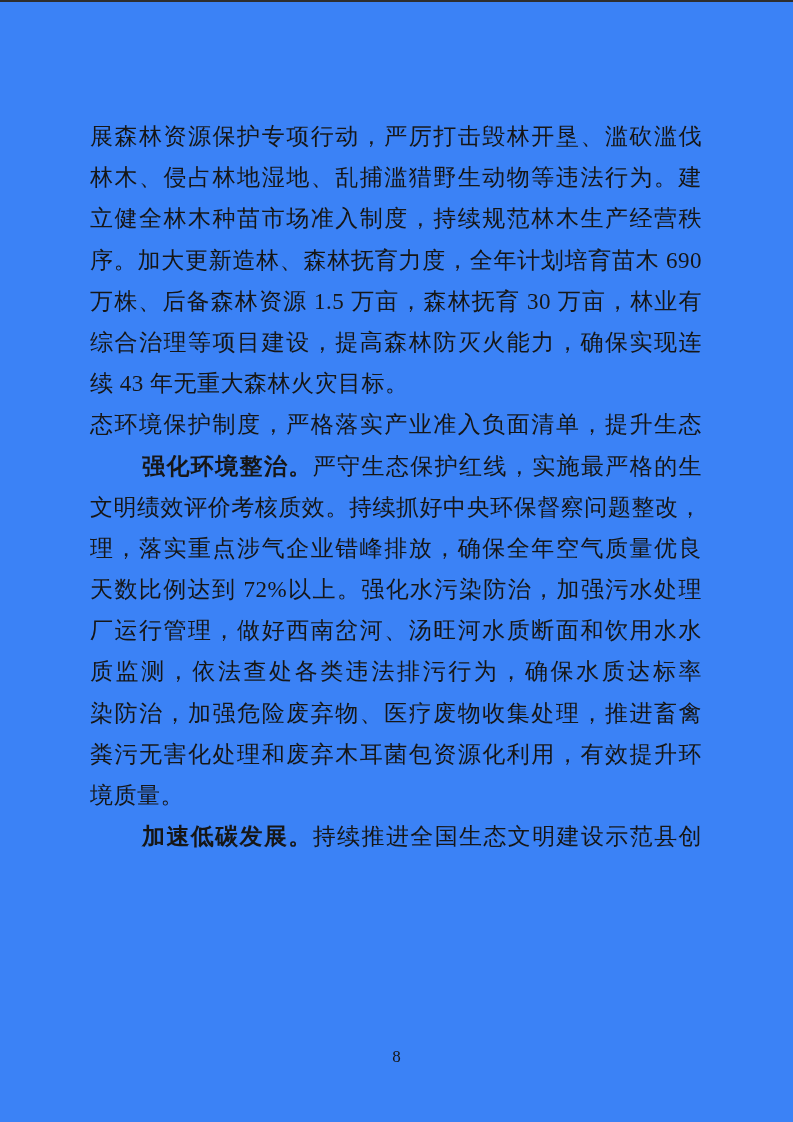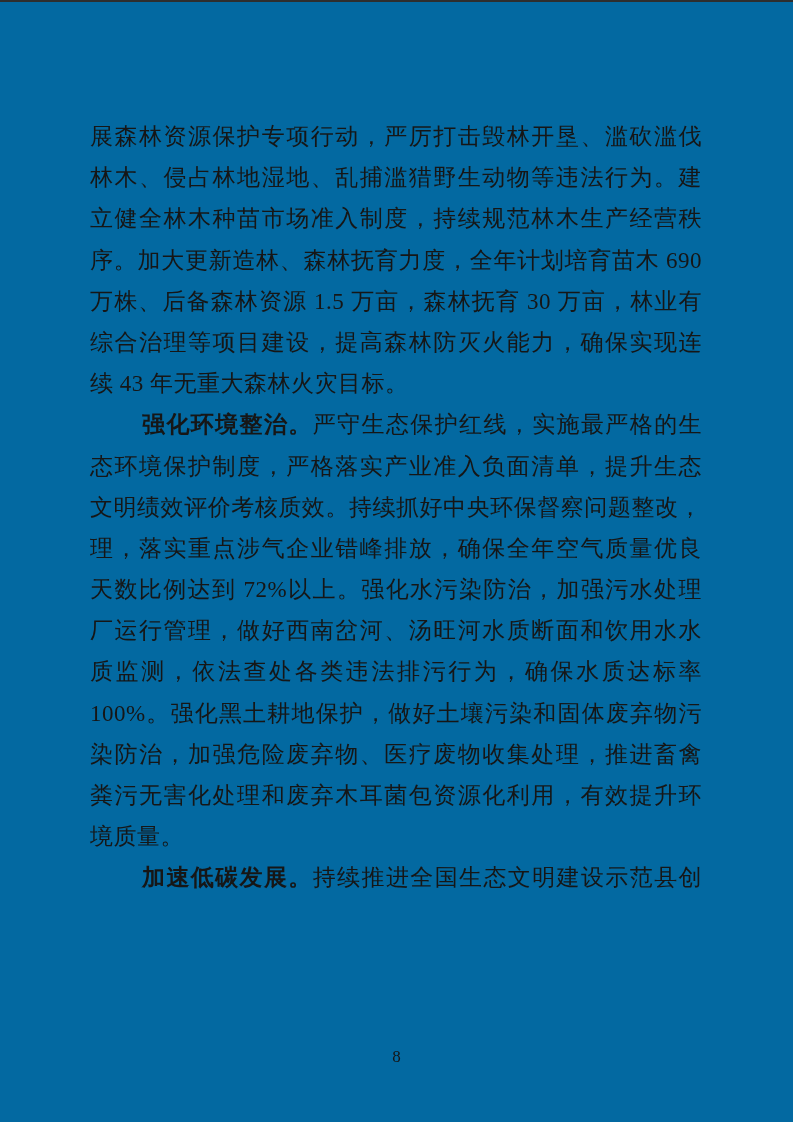--- a/index.html
+++ b/index.html
@@ -4,21 +4,21 @@
 <style>
   html, body {
     margin: 0;
     padding: 0;
     background: #ffffff;
   }
   .page {
     position: relative;
     width: 793px;
     height: 1122px;
-    background: #0369a1;
+    background: #3b82f6;
     color: #161616;
     font-family: "Liberation Serif", serif;
     overflow: hidden;
   }
   .scan-edge {
     position: absolute;
     top: 0;
     left: 0;
     width: 100%;
     height: 2px;
@@ -74,28 +74,27 @@
       <div class="line">展森林资源保护专项行动，严厉打击毁林开垦、滥砍滥伐</div>
       <div class="line">林木、侵占林地湿地、乱捕滥猎野生动物等违法行为。建</div>
       <div class="line">立健全林木种苗市场准入制度，持续规范林木生产经营秩</div>
       <div class="line">序。加大更新造林、森林抚育力度，全年计划培育苗木 690</div>
       <div class="line">万株、后备森林资源 1.5 万亩，森林抚育 30 万亩，林业有</div>
       <div class="line">综合治理等项目建设，提高森林防灭火能力，确保实现连</div>
       <div class="line end">续 43 年无重大森林火灾目标。</div>
     </div>
 
     <div>
+      <div class="line">态环境保护制度，严格落实产业准入负面清单，提升生态</div>
       <div class="line indent"><span class="lead">强化环境整治。</span><span>严守生态保护红线，实施最严格的生</span></div>
-      <div class="line">态环境保护制度，严格落实产业准入负面清单，提升生态</div>
       <div class="line">文明绩效评价考核质效。持续抓好中央环保督察问题整改，</div>
       <div class="line">理，落实重点涉气企业错峰排放，确保全年空气质量优良</div>
       <div class="line">天数比例达到 72%以上。强化水污染防治，加强污水处理</div>
       <div class="line">厂运行管理，做好西南岔河、汤旺河水质断面和饮用水水</div>
       <div class="line">质监测，依法查处各类违法排污行为，确保水质达标率</div>
-      <div class="line">100%。强化黑土耕地保护，做好土壤污染和固体废弃物污</div>
       <div class="line">染防治，加强危险废弃物、医疗废物收集处理，推进畜禽</div>
       <div class="line">粪污无害化处理和废弃木耳菌包资源化利用，有效提升环</div>
       <div class="line end">境质量。</div>
     </div>
 
     <div>
       <div class="line indent"><span class="lead">加速低碳发展。</span><span>持续推进全国生态文明建设示范县创</span></div>
     </div>
 
   </div>

